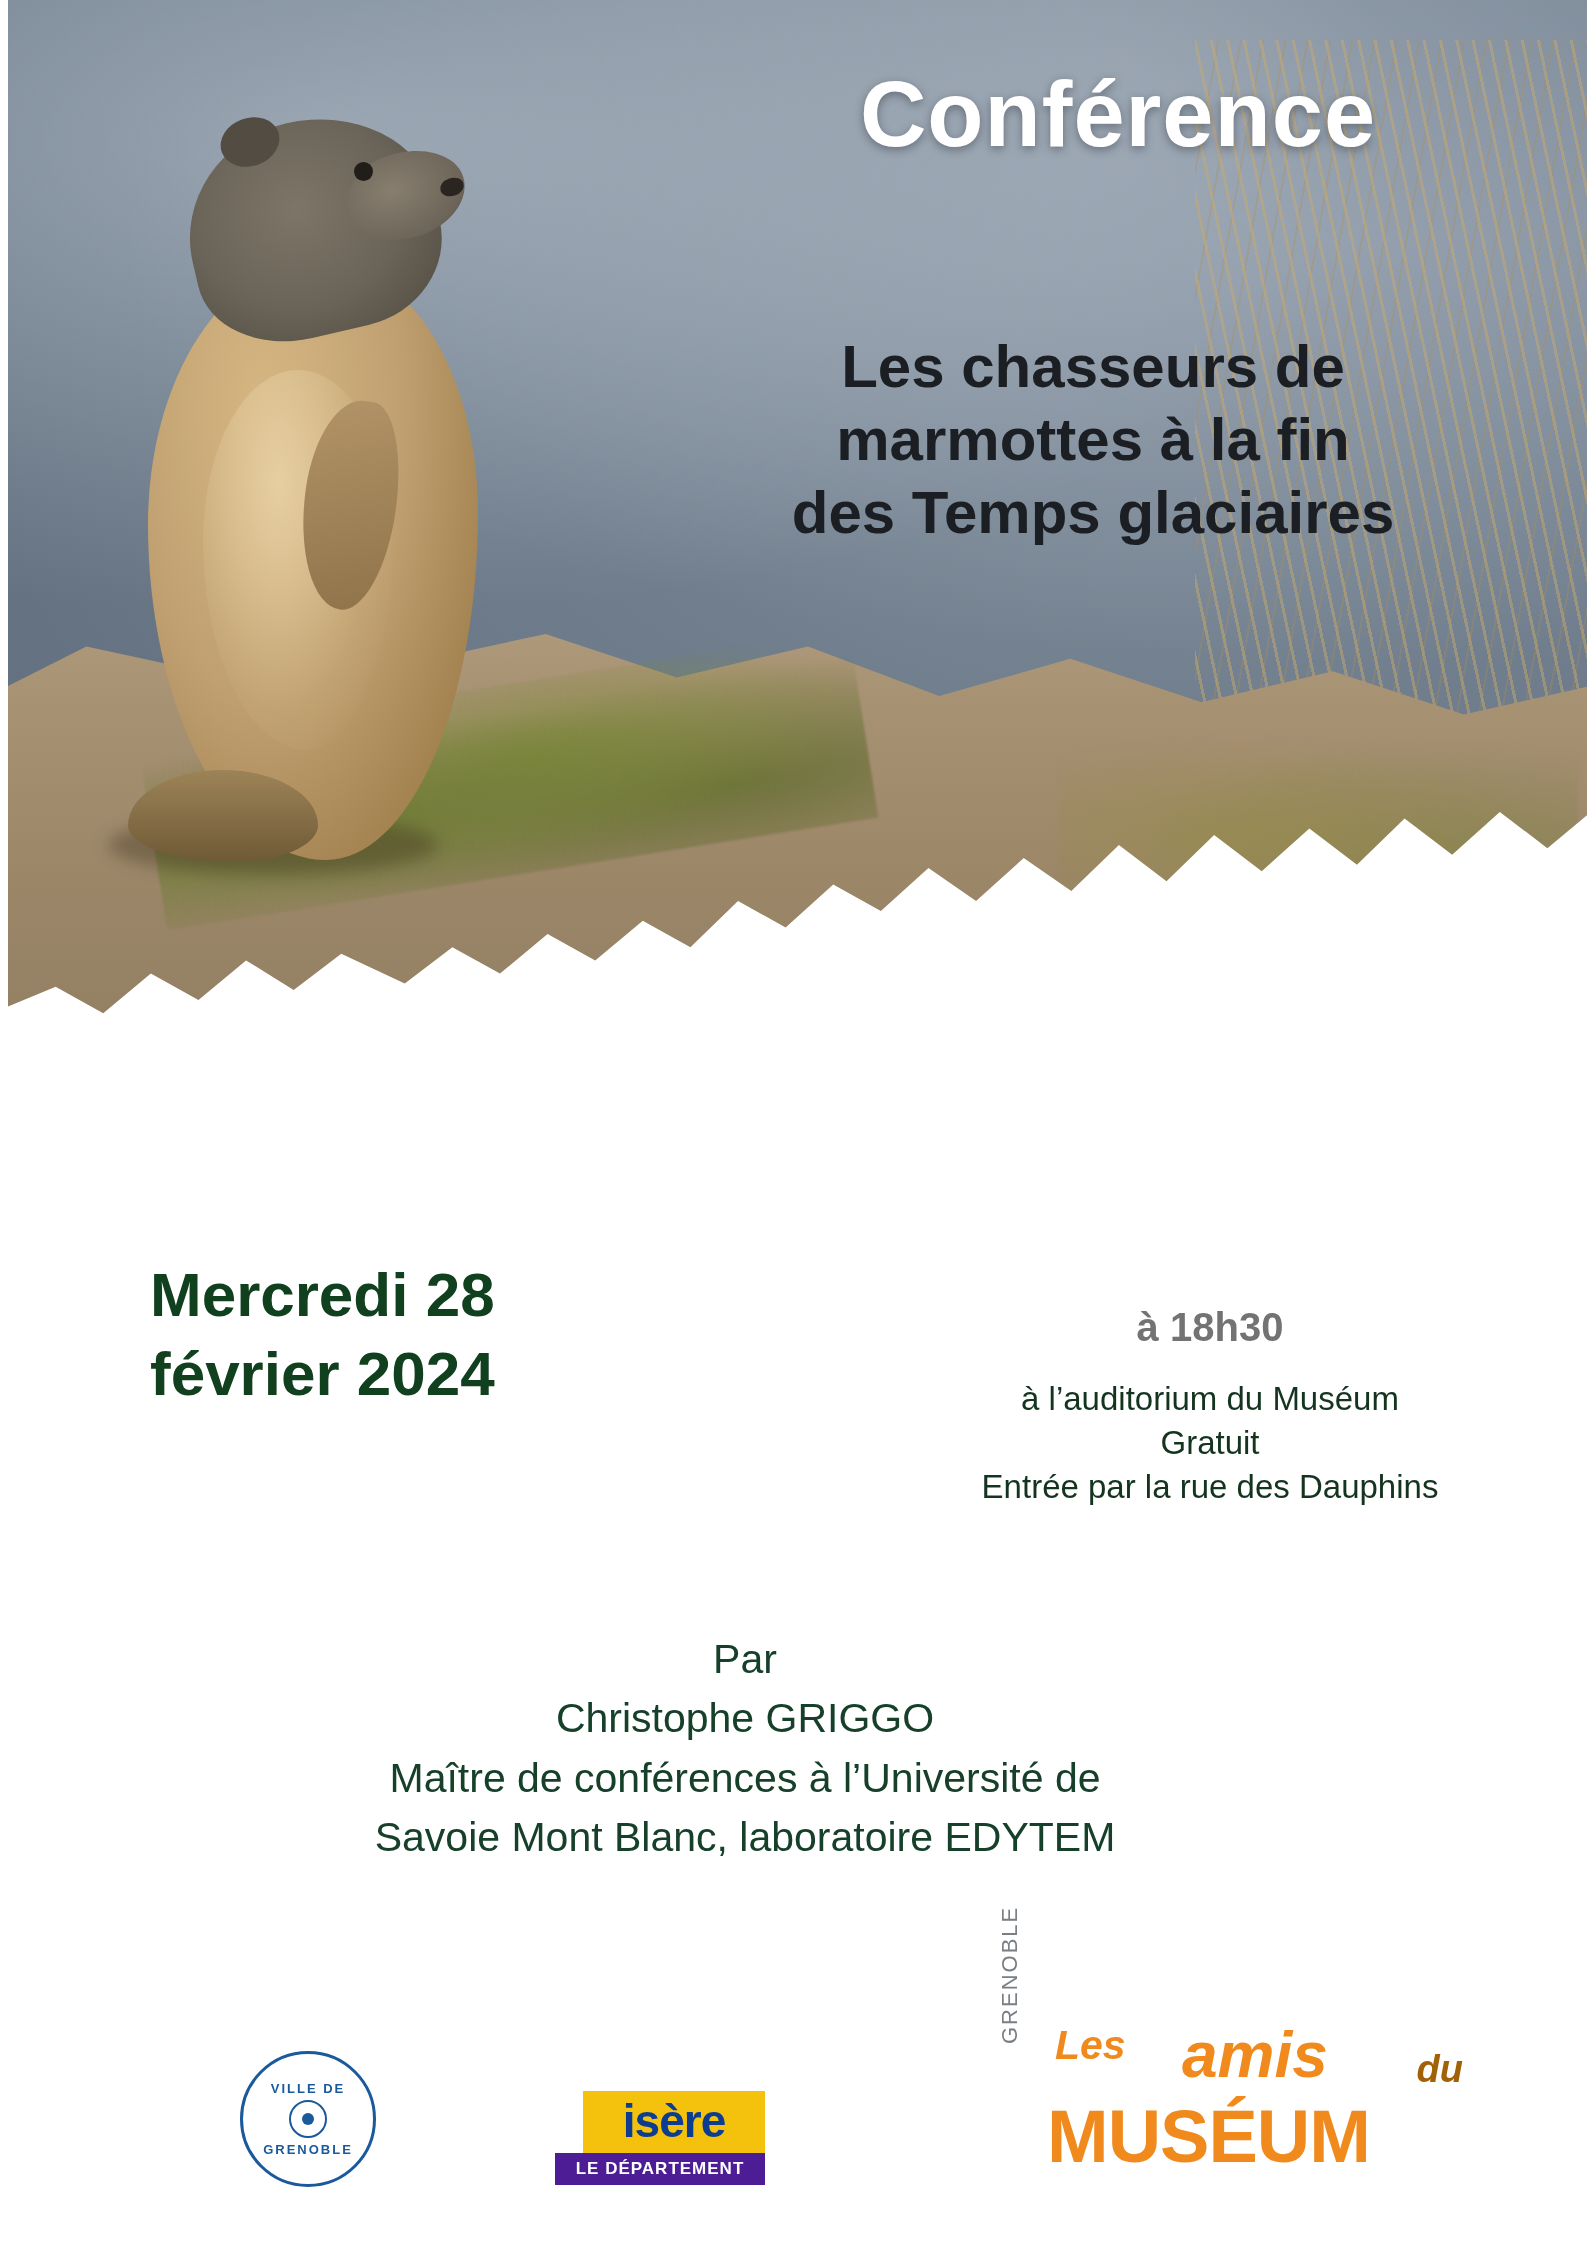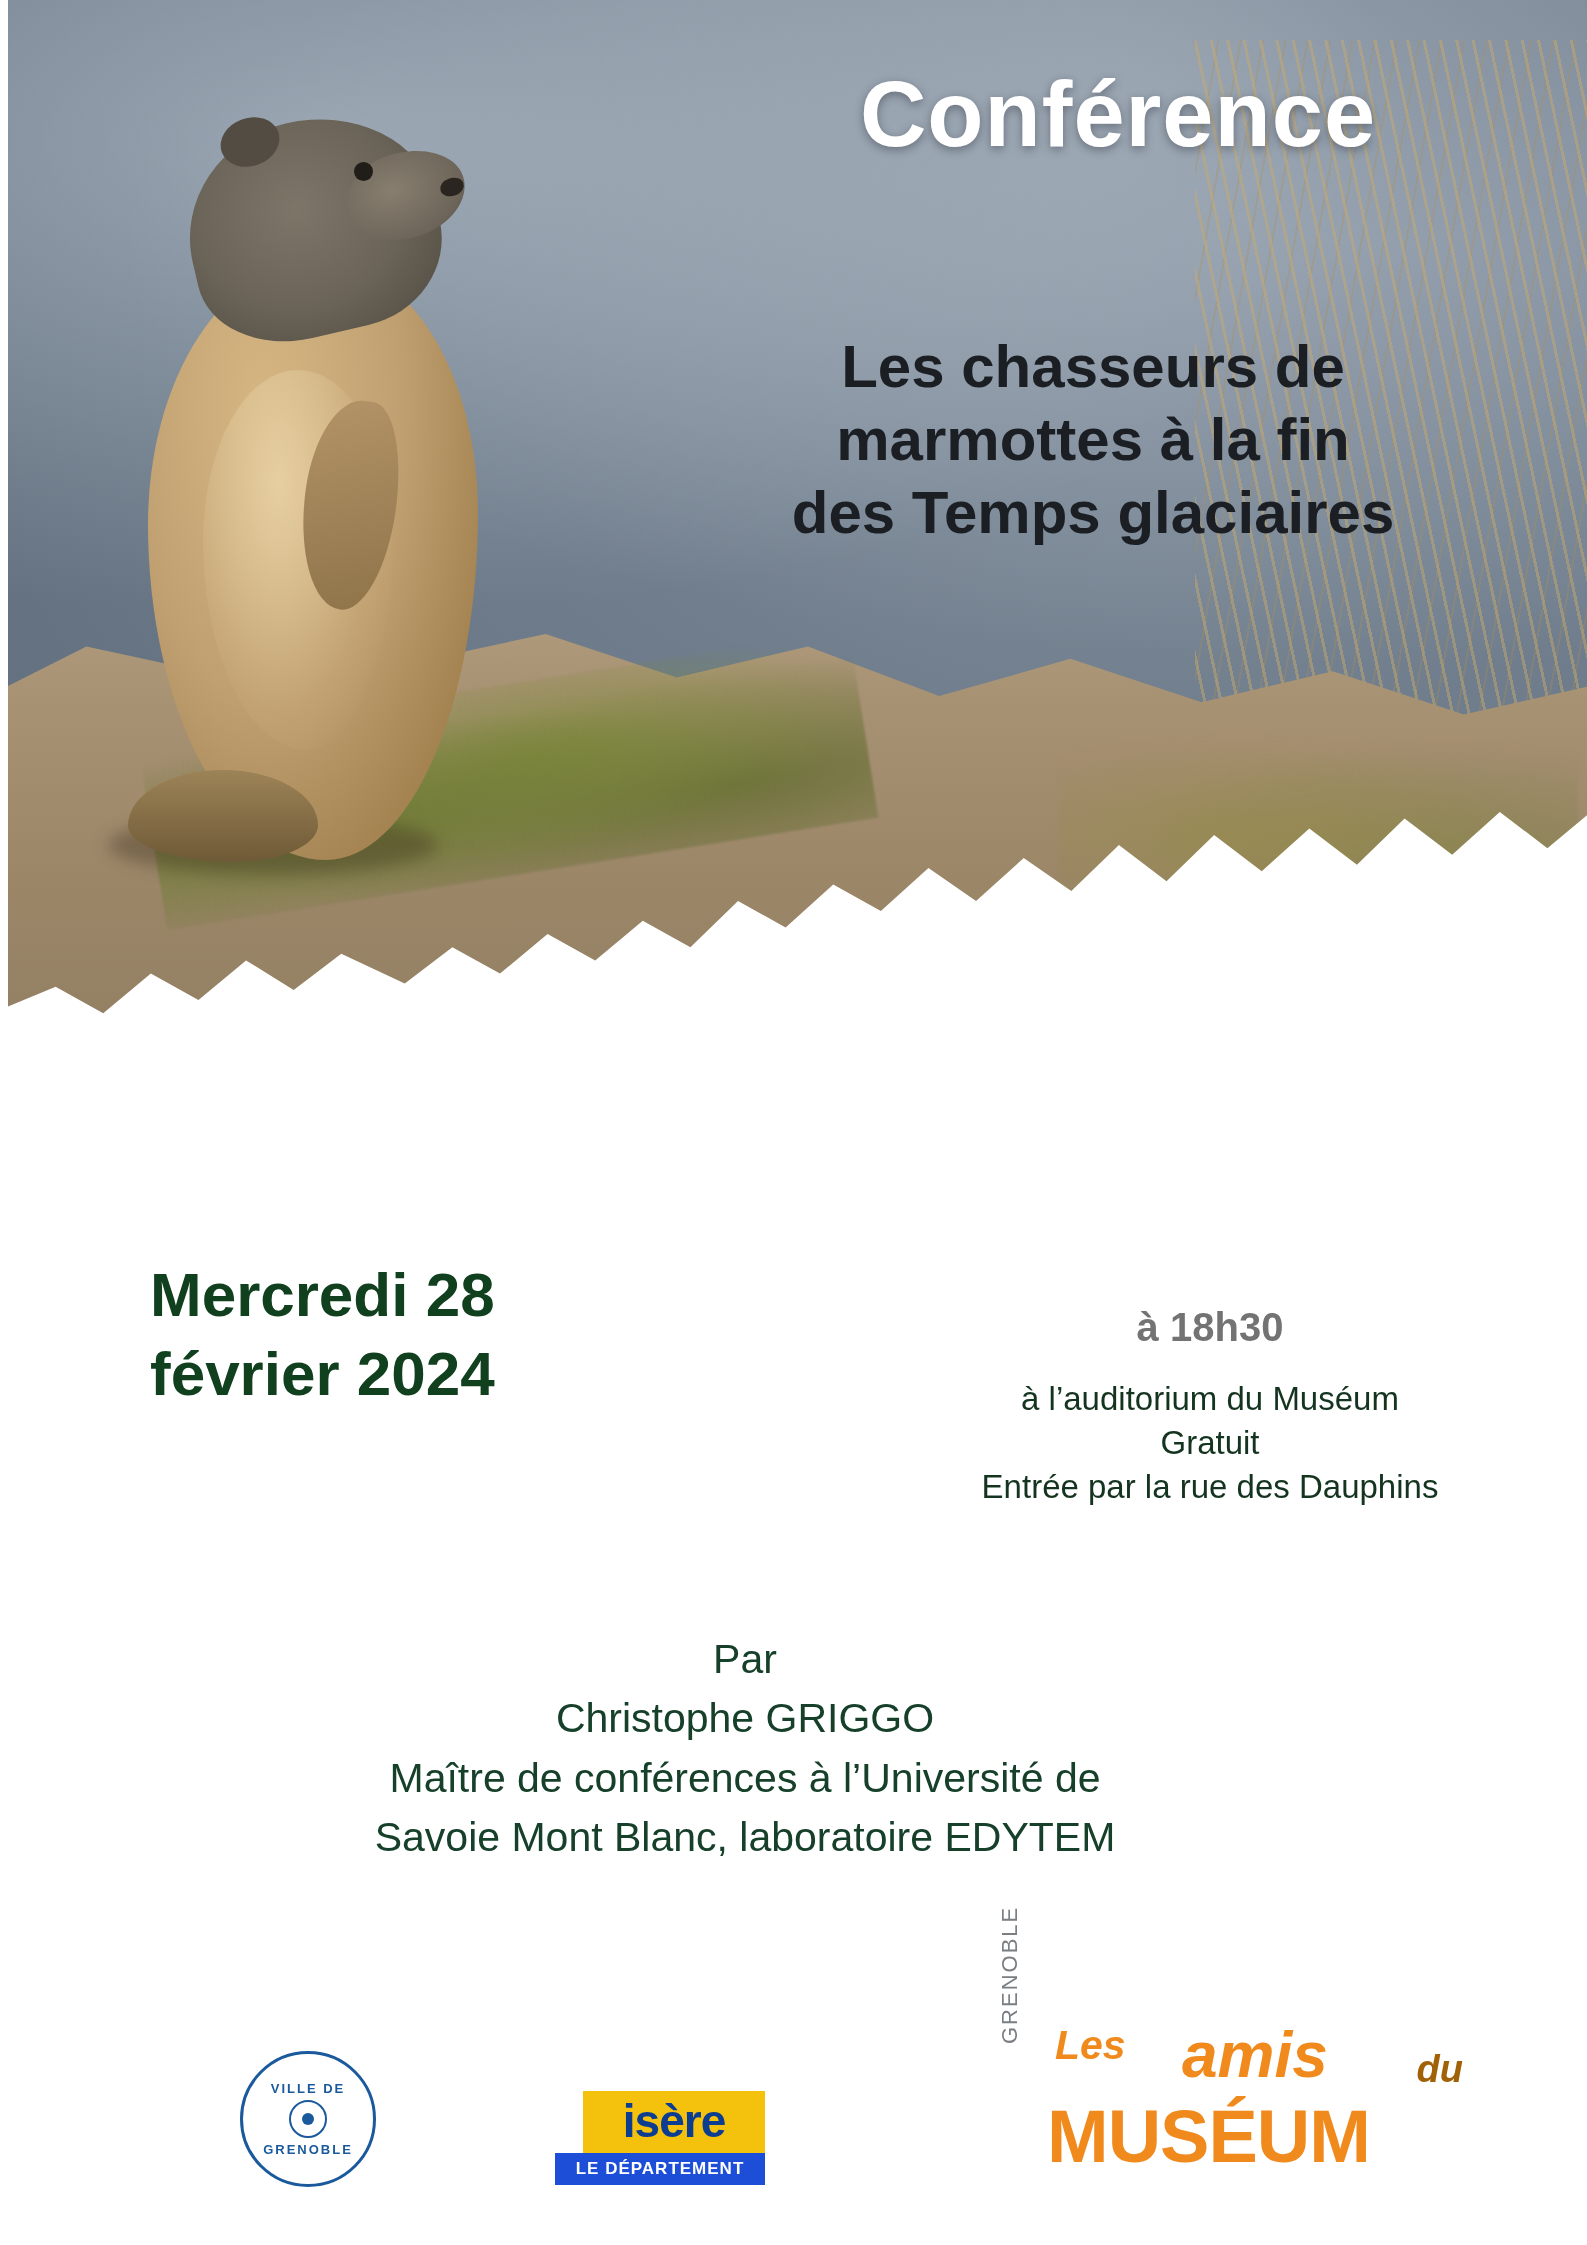--- a/index.html
+++ b/index.html
@@ -348,21 +348,21 @@
     background: #f4c20d;
     color: #0d3d91;
     font-size: 46px;
     font-weight: 700;
     line-height: 1.05;
     padding: 6px 18px 8px;
     letter-spacing: -1px;
     margin-left: 28px;
   }
   .logo-isere .isere-bot {
-    background: #1d4ed8;
+    background: #4c1d95;
     color: #ffffff;
     font-size: 17px;
     font-weight: 700;
     letter-spacing: 1px;
     padding: 6px 4px;
   }
   .logo-amis {
     position: absolute;
     right: 120px;
     bottom: 18px;

